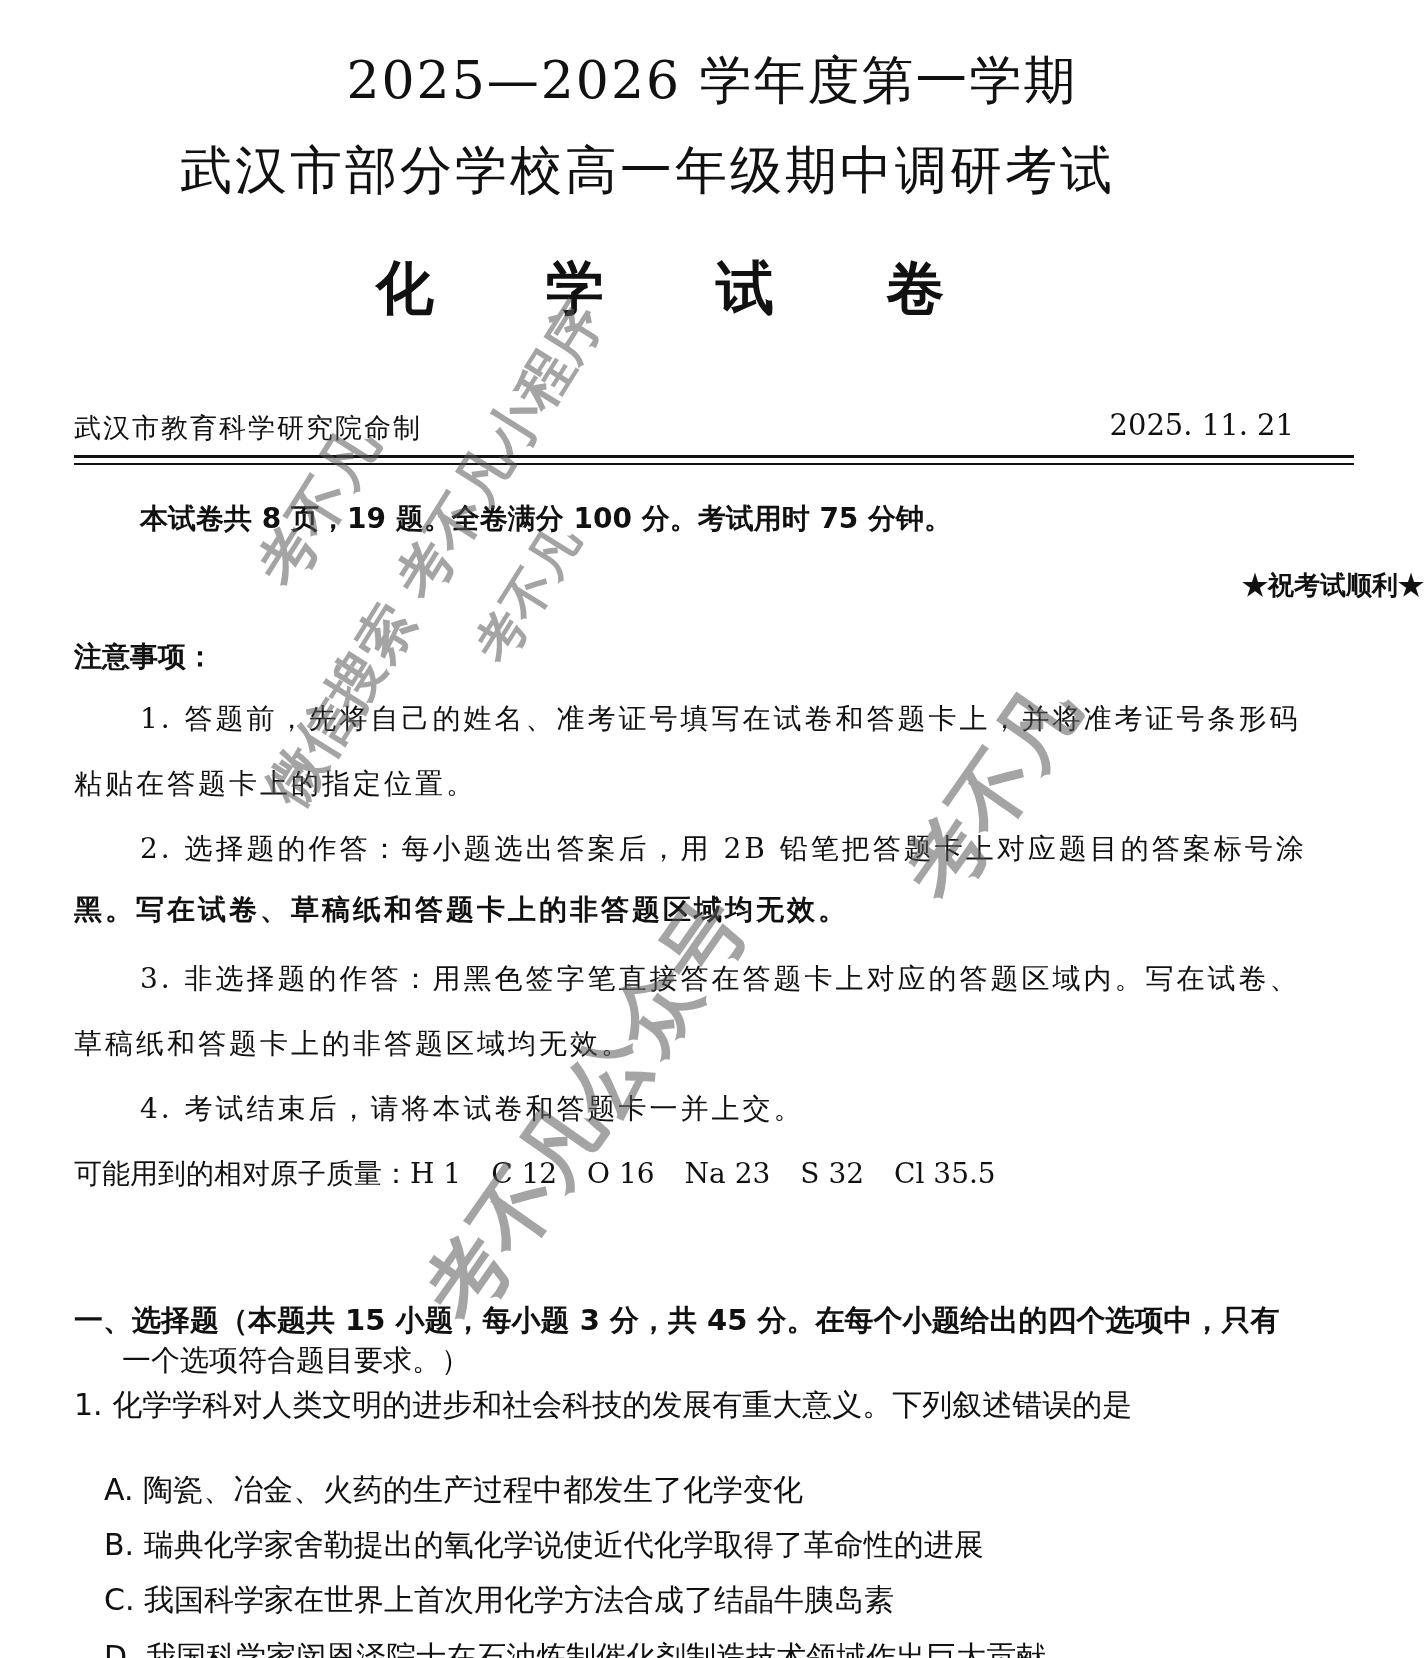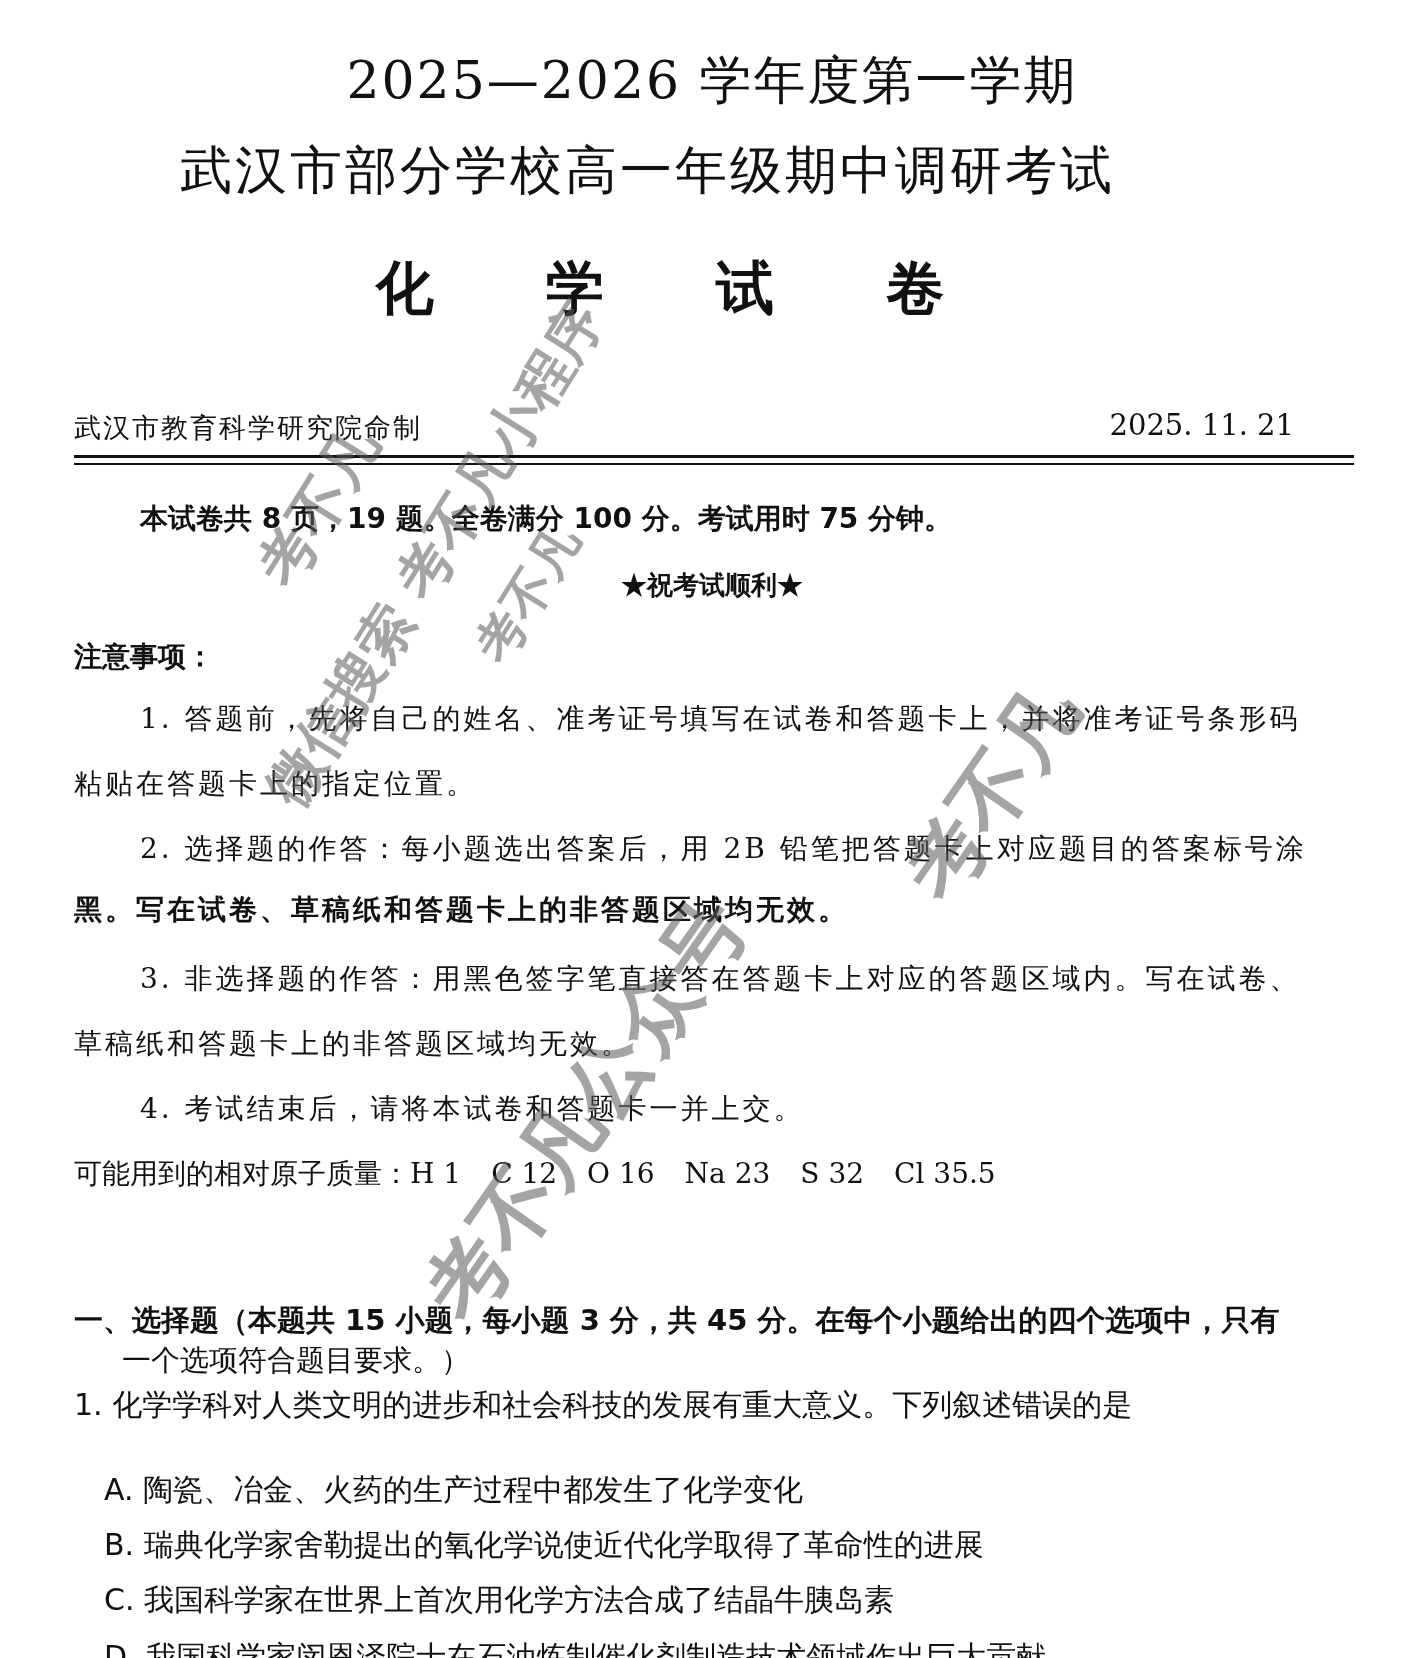--- a/index.html
+++ b/index.html
@@ -11,21 +11,21 @@
   .line { position: absolute; white-space: nowrap; }
   .title1 { top: 46px; left: 0; width: 1424px; text-align: center; font-size: 52px; letter-spacing: 2px; }
   .title2 { top: 136px; left: 0; width: 1295px; text-align: center; font-size: 52px; letter-spacing: 3px; }
   .title3 { top: 250px; left: 0; width: 1288px; text-align: center; font-size: 58px; font-weight: bold; letter-spacing: 46px; padding-left: 46px; box-sizing: border-box; margin-left: 16px; }
   .issuer { top: 410px; left: 74px; font-size: 27px; letter-spacing: 2px; text-align: center; }
   .date { top: 408px; right: 130px; font-size: 29px; }
   .rule { position: absolute; left: 74px; width: 1280px; border-top: 3px solid #111; }
   .rule.r1 { top: 455px; }
   .rule.r2 { top: 463px; border-top-width: 2px; }
   .intro { top: 500px; left: 140px; font-size: 28px; font-weight: bold; font-family: "DejaVu Sans", sans-serif; }
-  .wish { top: 568px; left: 0; width: 1424px; text-align: center; font-size: 26px; font-weight: bold; }
+  .wish { top: 568px; left: 0; width: 1424px; text-align: right; font-size: 26px; font-weight: bold; }
   .notes-h { top: 638px; left: 74px; font-size: 28px; font-weight: bold; font-family: "DejaVu Sans", sans-serif; }
   .n { font-size: 28px; letter-spacing: 3px; text-align: center; }
   .n1a { top: 700px; left: 140px; }
   .n1b { top: 765px; left: 74px; }
   .n2a { top: 830px; left: 140px; }
   .n2b { top: 891px; left: 74px; font-weight: bold; }
   .n3a { top: 960px; left: 140px; }
   .n3b { top: 1025px; left: 74px; }
   .n4a { top: 1090px; left: 140px; }
   .masses { top: 1155px; left: 74px; font-size: 28px; }

